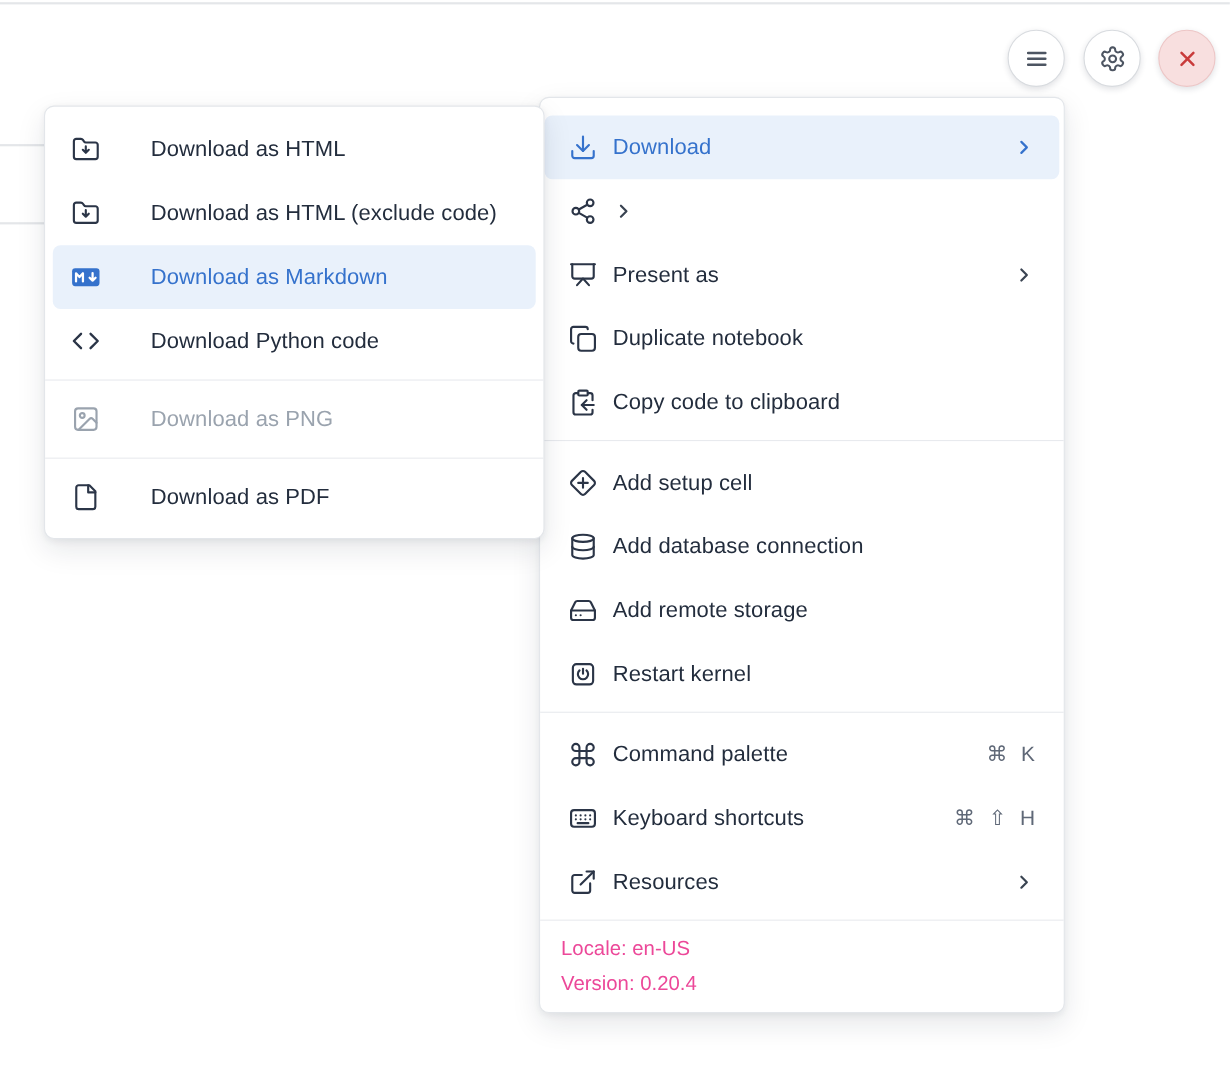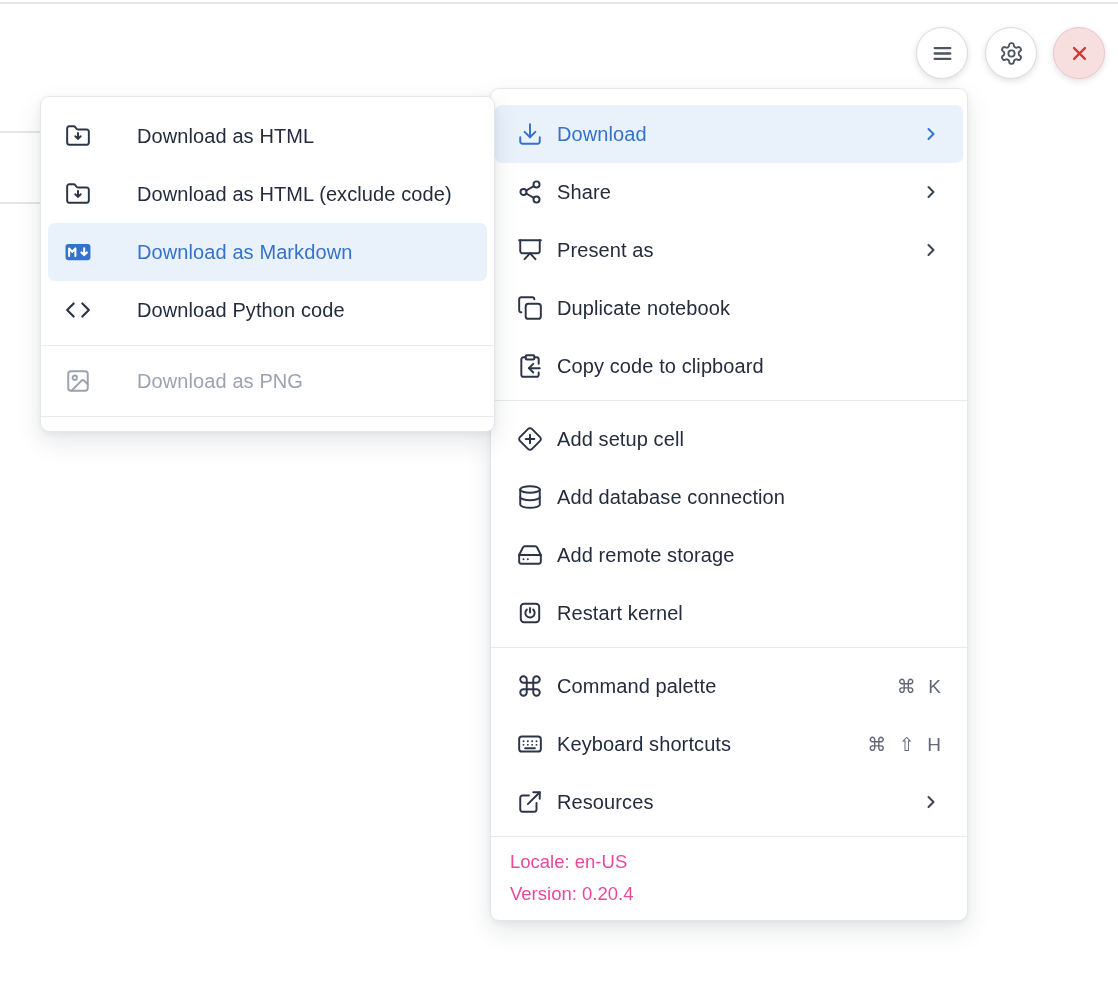--- a/index.html
+++ b/index.html
@@ -148,20 +148,29 @@
       <span class="icon">
         <svg viewBox="0 0 24 24" fill="none" stroke="currentColor" stroke-width="1.8" stroke-linecap="round" stroke-linejoin="round">
           <rect x="3" y="3" width="18" height="18" rx="2.5"></rect>
           <circle cx="9" cy="9" r="2"></circle>
           <path d="m21 15-3.086-3.086a2 2 0 0 0-2.828 0L6 21"></path>
         </svg>
       </span>
       <span class="label">Download as PNG</span>
     </div>
     <div class="sep"></div>
+    <div class="menu-item">
+      <span class="icon">
+        <svg viewBox="0 0 24 24" fill="none" stroke="currentColor" stroke-width="1.8" stroke-linecap="round" stroke-linejoin="round">
+          <path d="M15 2H6a2 2 0 0 0-2 2v16a2 2 0 0 0 2 2h12a2 2 0 0 0 2-2V7l-5-5Z"></path>
+          <path d="M14 2v6h6"></path>
+        </svg>
+      </span>
+      <span class="label">Download as PDF</span>
+    </div>
   </div>
 
 <div class="panel" id="main-menu">
   <div>
       <div class="menu-item active">
         <span class="icon">
           <svg viewBox="0 0 24 24" fill="none" stroke="currentColor" stroke-width="1.8" stroke-linecap="round" stroke-linejoin="round">
             <path d="M21 15v4a2 2 0 0 1-2 2H5a2 2 0 0 1-2-2v-4"></path>
             <path d="m7 10 5 5 5-5"></path>
             <path d="M12 15V3"></path>
@@ -178,21 +187,20 @@
       </div>
       <div class="menu-item">
         <span class="icon">
           <svg viewBox="0 0 24 24" fill="none" stroke="currentColor" stroke-width="1.8" stroke-linecap="round" stroke-linejoin="round">
             <circle cx="18" cy="5" r="2.8"></circle>
             <circle cx="6" cy="12" r="2.8"></circle>
             <circle cx="18" cy="19" r="2.8"></circle>
             <path d="m8.5 13.4 7 4m0-10.8-7 4"></path>
           </svg>
         </span>
-        <span class="label">Share</span>
         <span class="right-slot">
           <span class="icon chevron">
             <svg viewBox="0 0 24 24" fill="none" stroke="currentColor" stroke-width="2.4" stroke-linecap="round" stroke-linejoin="round">
               <path d="m9 6 6 6-6 6"></path>
             </svg>
           </span>
         </span>
       </div>
       <div class="menu-item">
         <span class="icon">

